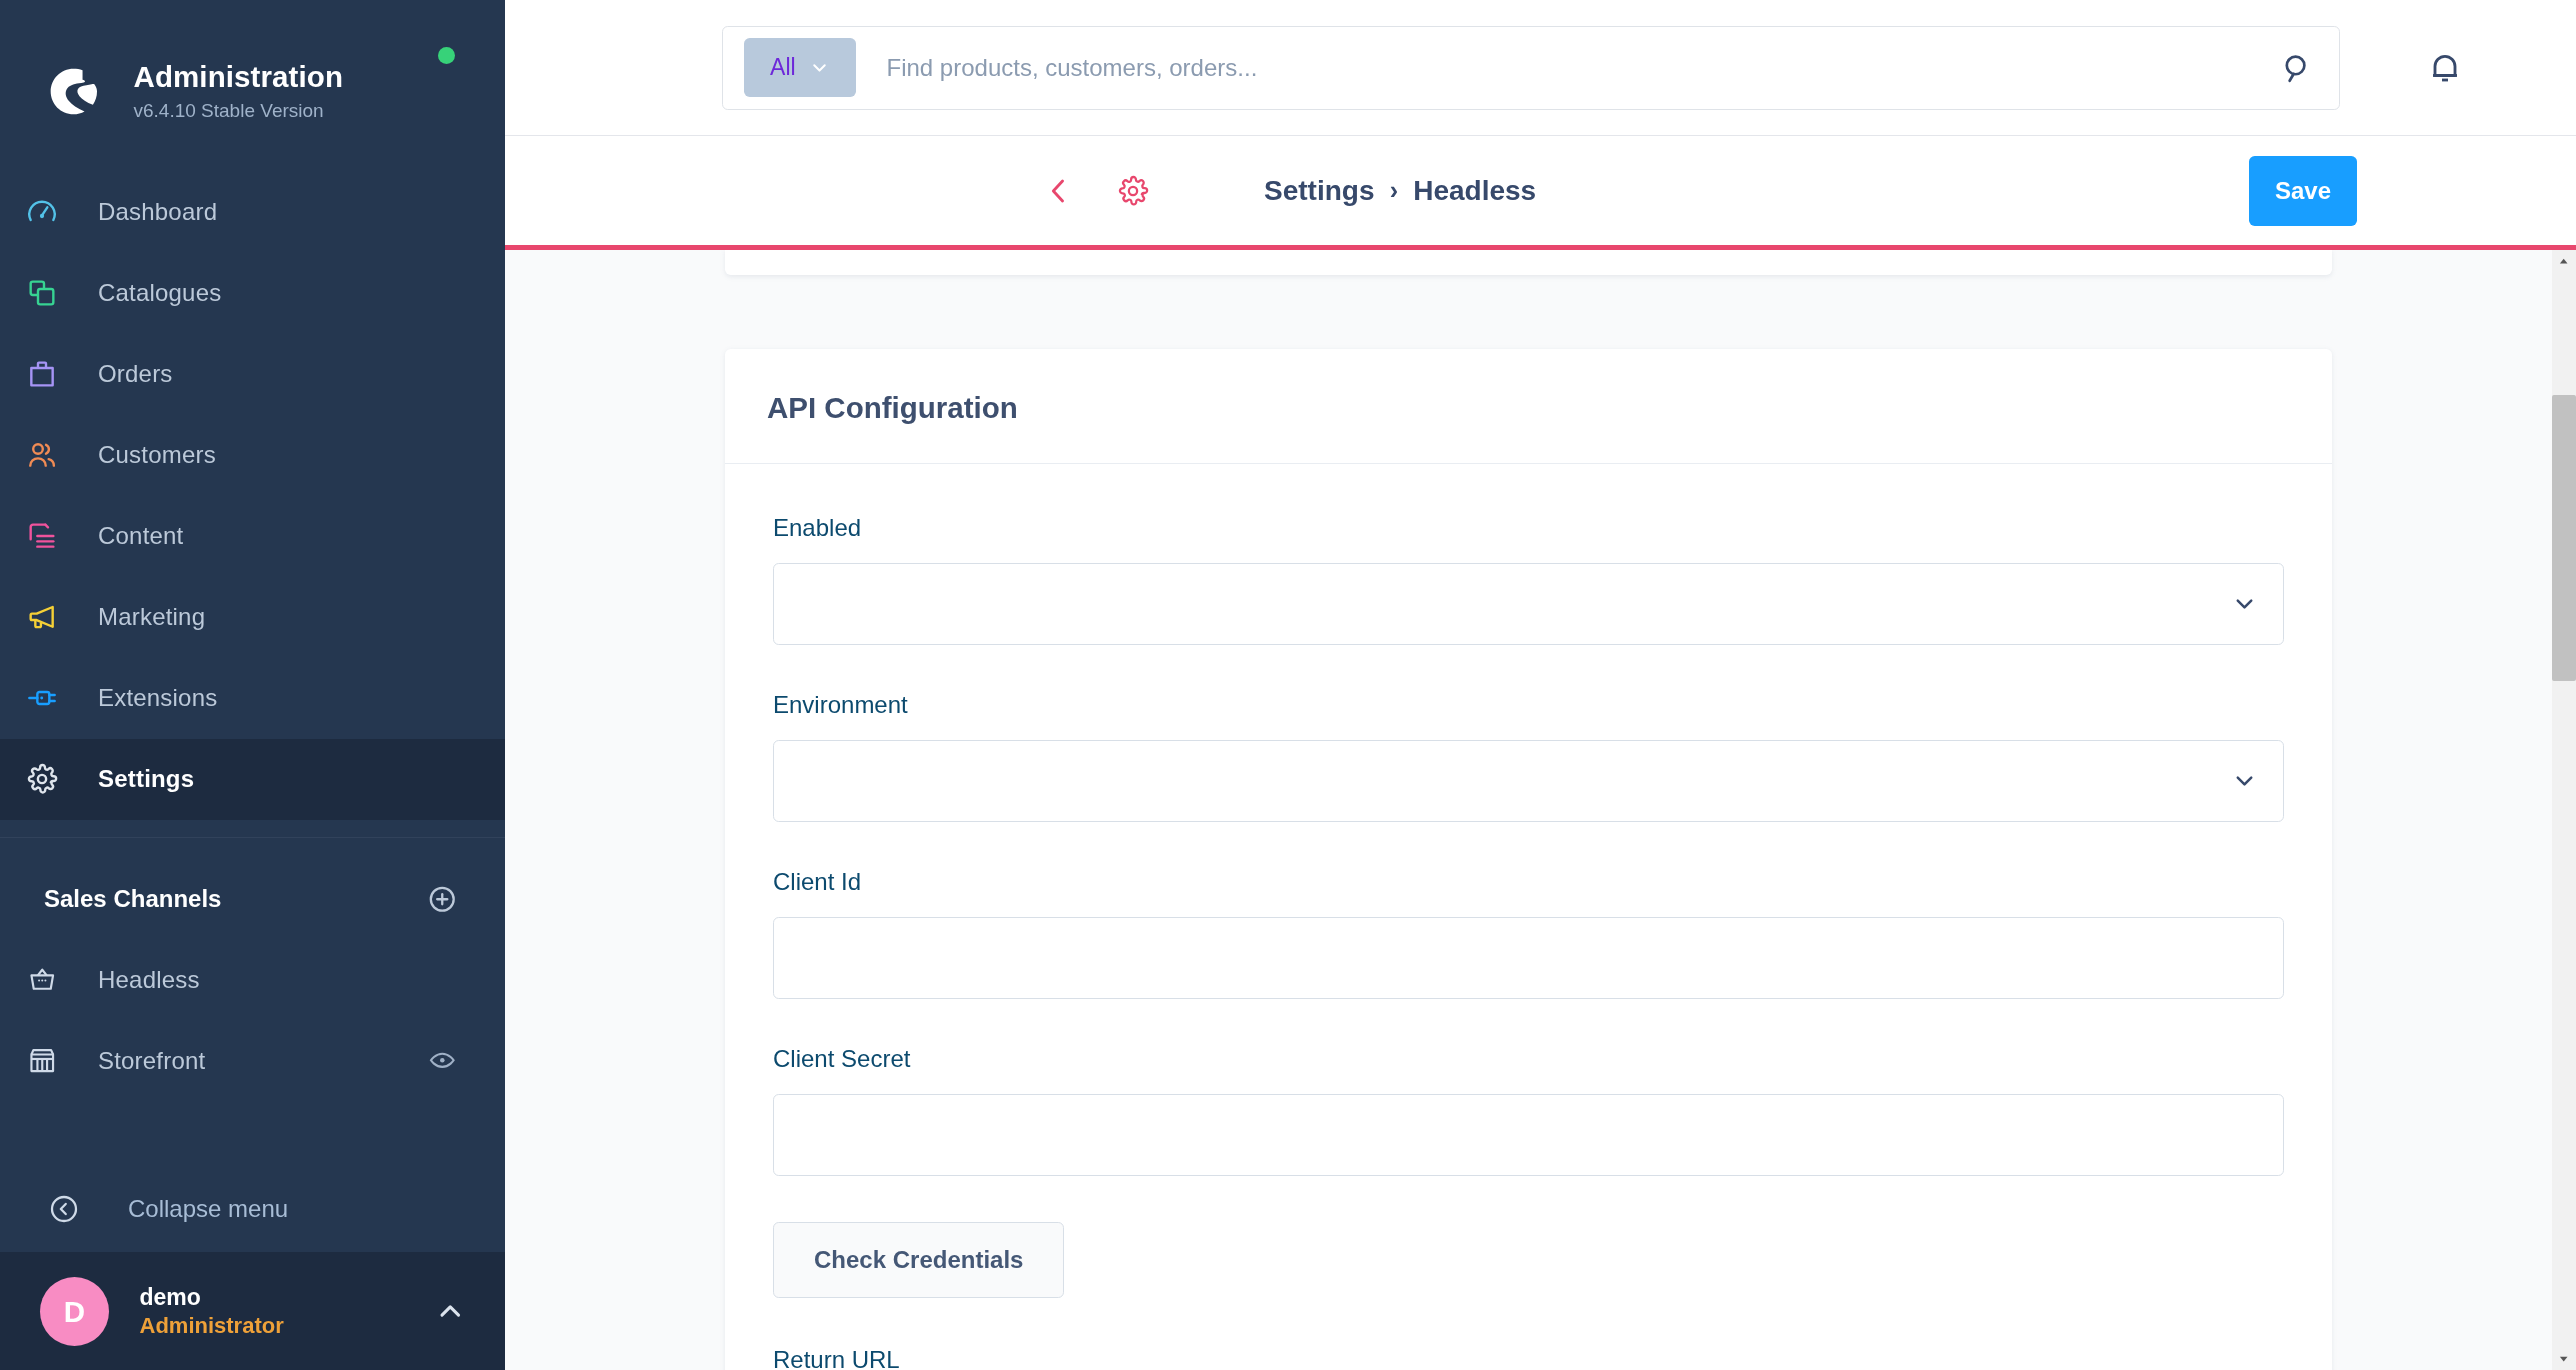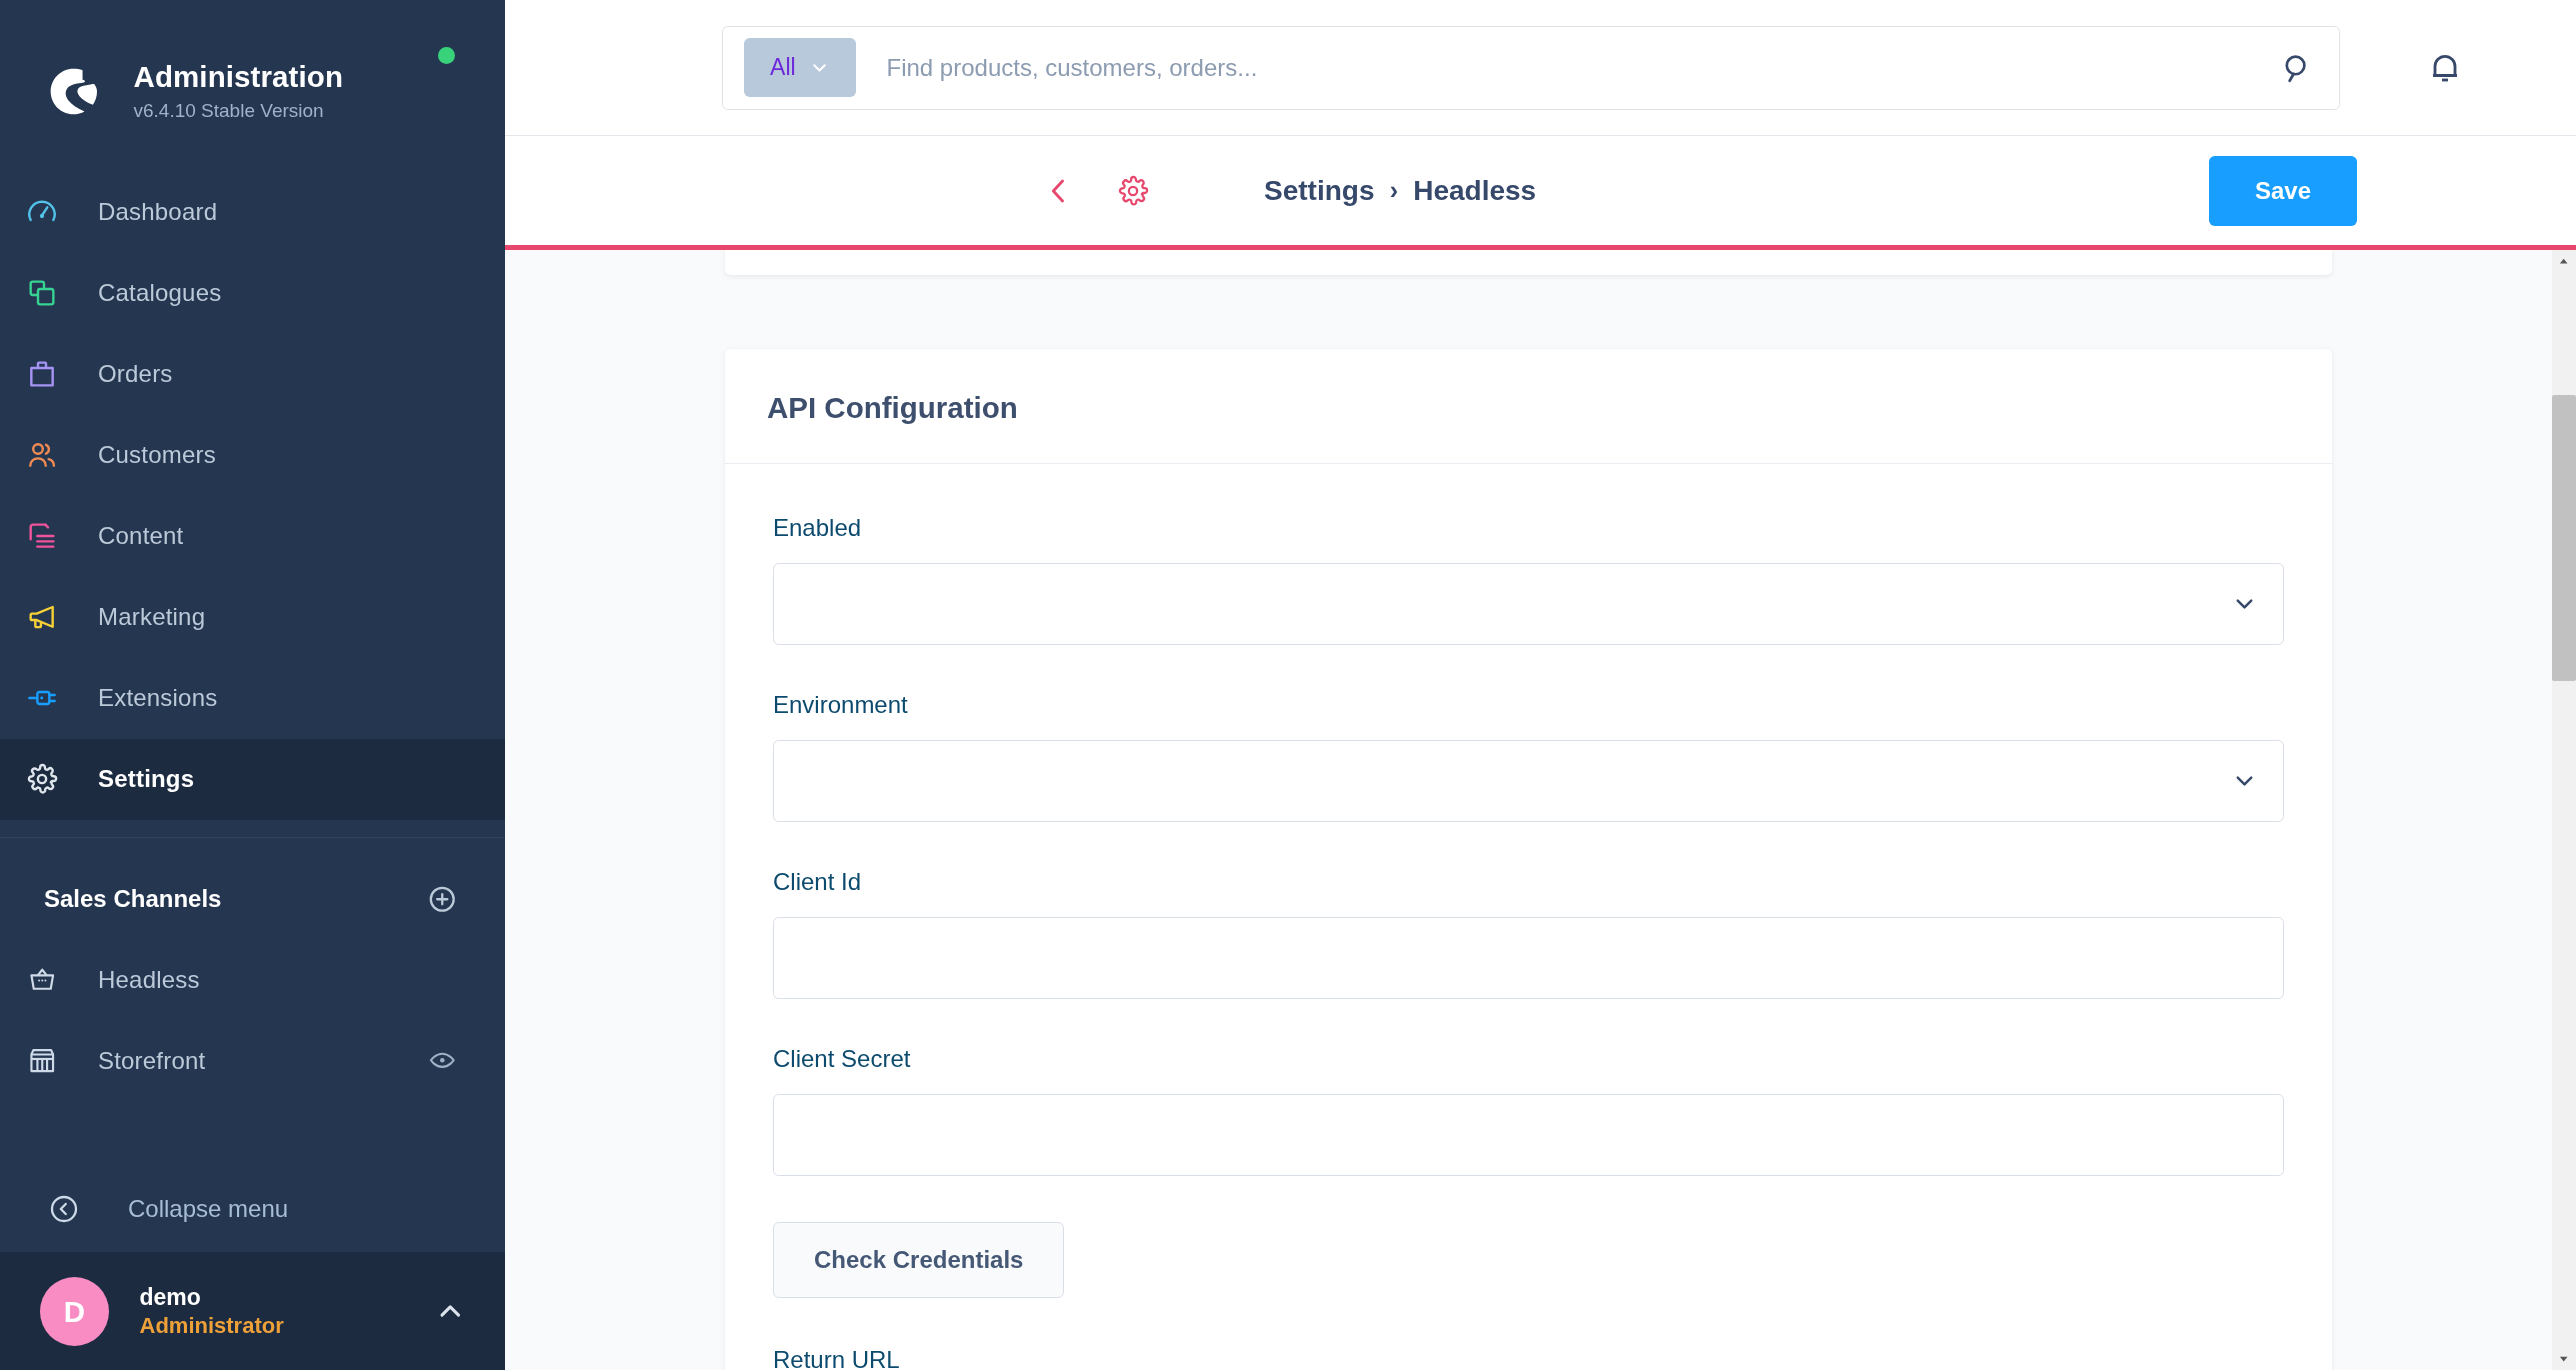--- a/index.html
+++ b/index.html
@@ -130,21 +130,21 @@
   .breadcrumb {
     margin-left: 110px;
     font-size: 28px; color: #37496b; font-weight: 700;
     display: flex; align-items: center; gap: 15.2px;
   }
   .bc-sep { color: #37496b; font-weight: 700; font-size: 25px; }
   .save-btn {
     margin-left: auto;
     background: #189eff; color: #fff;
     border: 0; border-radius: 5.7px;
-    height: 70px; padding: 0 46px;
+    height: 70px; padding: 0 26px;
     font-size: 24px; font-weight: 700; cursor: pointer;
     font-family: "Liberation Sans", sans-serif;
     text-align: center;
   }
 
   .progress-line { height: 4.8px; background: #e8476d; width: 100%; flex: 0 0 4.8px; }
 
   .content {
     flex: 1; overflow: hidden; position: relative;
     background: #f9fafb;

